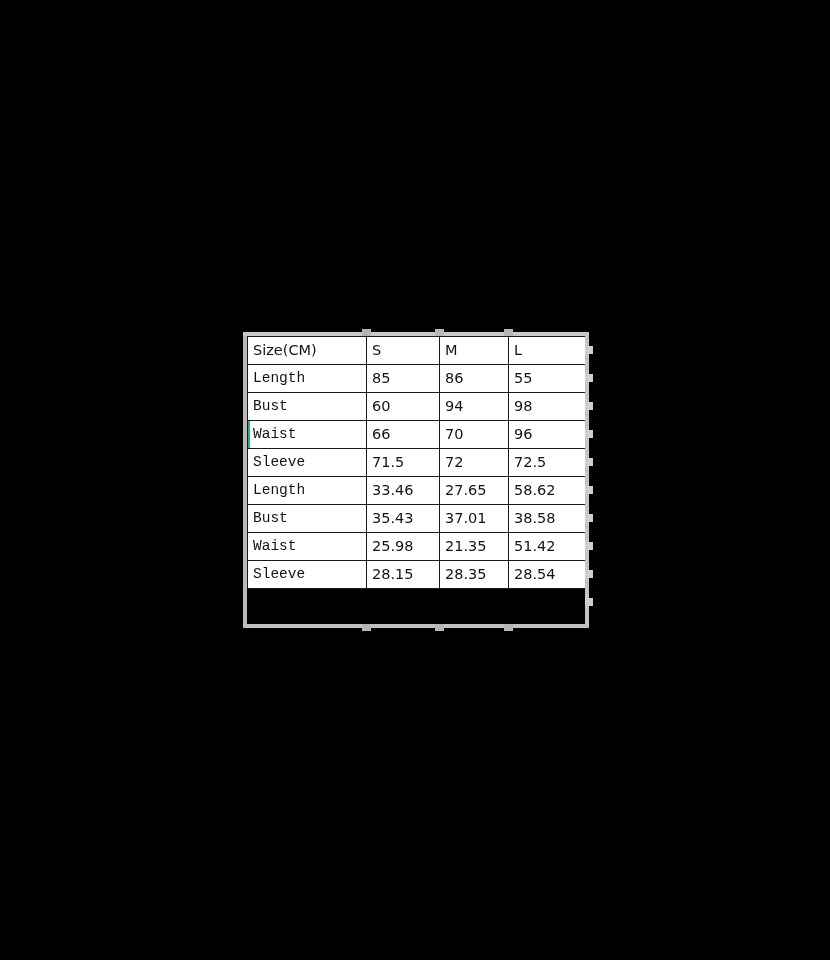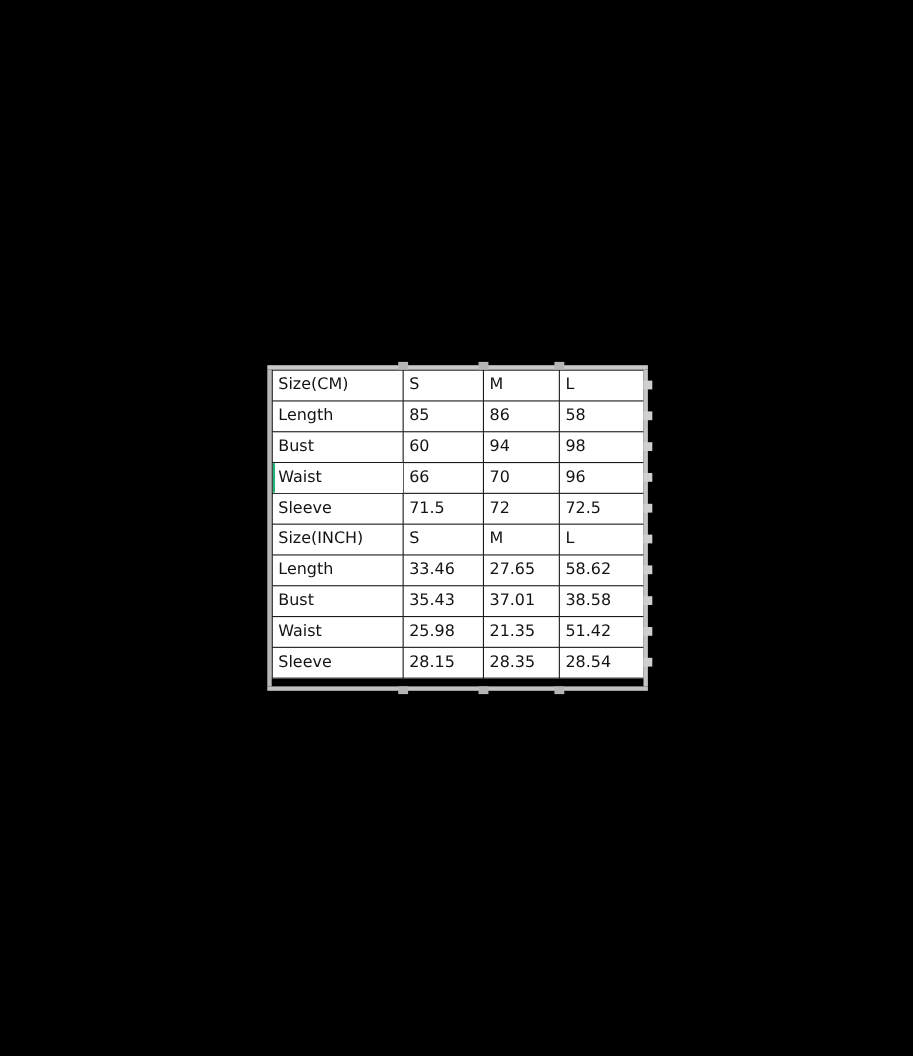--- a/index.html
+++ b/index.html
@@ -49,21 +49,21 @@
   }
 
   
   table.size-chart col.c-label { width: 119px; }
   table.size-chart col.c-s     { width: 73px; }
   table.size-chart col.c-m     { width: 69px; }
   table.size-chart col.c-l     { width: 77px; }
 
   
   td.hdr      { background: #c9dc9d; }
-  td.rowlabel { background: #c9dc9d; }
+  td.rowlabel { background: #c9dc9d; font-family: Liberation Mono, monospace; }
 
   
   td.active-cell {
     position: relative;
   }
   td.active-cell::before {
     content: "";
     position: absolute;
     left: 0px;
     top: 0px;
@@ -169,21 +169,21 @@
         <td class="hdr">Size(CM)</td>
         <td class="hdr">S</td>
         <td class="hdr">M</td>
         <td class="hdr">L</td>
       </tr>
 
       <tr>
         <td class="rowlabel">Length</td>
         <td>85</td>
         <td>86</td>
-        <td>58</td>
+        <td>55</td>
       </tr>
 
       <tr>
         <td class="rowlabel">Bust</td>
         <td>60</td>
         <td>94</td>
         <td>98</td>
       </tr>
 
       <tr>
@@ -193,26 +193,20 @@
         <td>96</td>
       </tr>
 
       <tr>
         <td class="rowlabel">Sleeve</td>
         <td>71.5</td>
         <td>72</td>
         <td>72.5</td>
       </tr>
 
-      <tr>
-        <td class="hdr">Size(INCH)</td>
-        <td class="hdr">S</td>
-        <td class="hdr">M</td>
-        <td class="hdr">L</td>
-      </tr>
 
       <tr>
         <td class="rowlabel">Length</td>
         <td>33.46</td>
         <td>27.65</td>
         <td>58.62</td>
       </tr>
 
       <tr>
         <td class="rowlabel">Bust</td>

